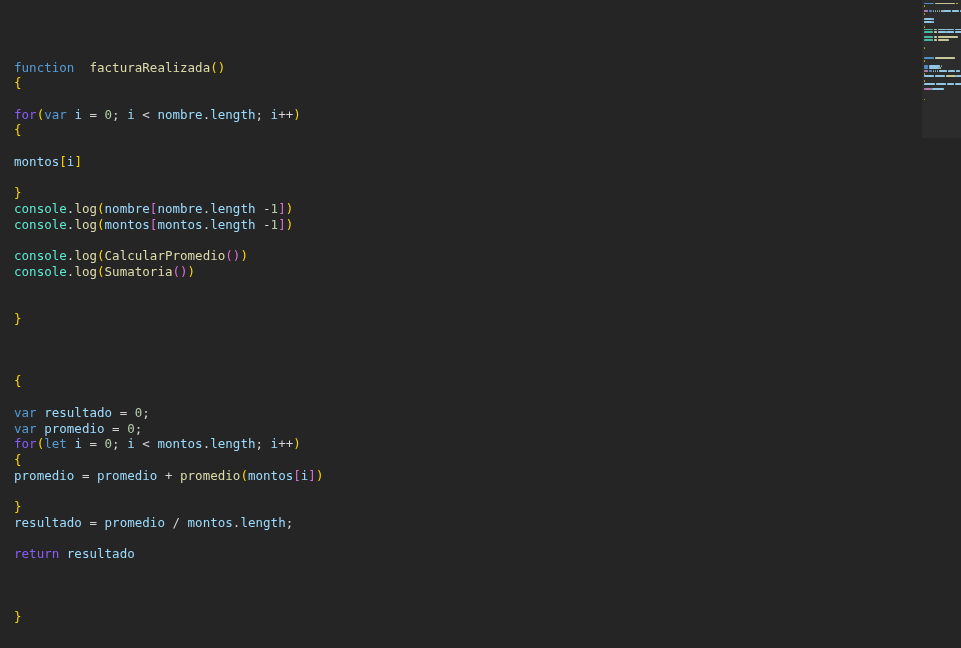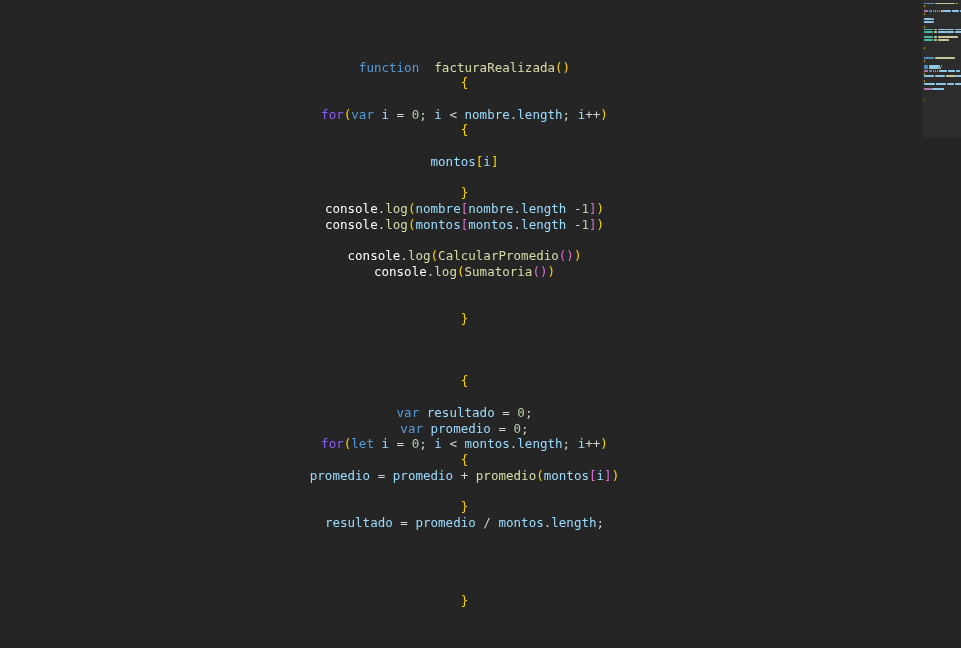--- a/index.html
+++ b/index.html
@@ -22,36 +22,35 @@
   .code-area {
     position: absolute;
     left: 0;
     top: 0;
     width: 915px;
     height: 648px;
     padding-left: 14px;
     padding-top: 44px;
     box-sizing: border-box;
     overflow: hidden;
-    text-align: center;
   }
   .line {
     height: 15.7px;
     line-height: 15.7px;
     font-size: 12.5px;
     white-space: pre;
     color: #d4d4d4;
     letter-spacing: 0.02px;
   }
   
   .t-kw      { color: #569cd6; }  
   .t-ctrl    { color: #8b5cf6; }  
   .t-fn      { color: #dcdcaa; }  
   .t-var     { color: #9cdcfe; }  
-  .t-class   { color: #ffffff; }  
+  .t-class   { color: #5eead4; }  
   .t-num     { color: #b5cea8; }  
   .t-punct   { color: #d4d4d4; }  
   .t-paren1  { color: #ffd700; }
   .t-paren2  { color: #da70d6; }
   .t-brace   { color: #ffd700; }
 
   
   .minimap {
     position: absolute;
     right: 0;
@@ -116,20 +115,21 @@
       <div class="line">&nbsp;</div>
       <div class="line"><span class="t-kw">var</span><span class="t-punct"> </span><span class="t-var">resultado</span><span class="t-punct"> = </span><span class="t-num">0</span><span class="t-punct">;</span></div>
       <div class="line"><span class="t-kw">var</span><span class="t-punct"> </span><span class="t-var">promedio</span><span class="t-punct"> = </span><span class="t-num">0</span><span class="t-punct">;</span></div>
       <div class="line"><span class="t-ctrl">for</span><span class="t-paren1">(</span><span class="t-kw">let</span><span class="t-punct"> </span><span class="t-var">i</span><span class="t-punct"> = </span><span class="t-num">0</span><span class="t-punct">; </span><span class="t-var">i</span><span class="t-punct"> &lt; </span><span class="t-var">montos</span><span class="t-punct">.</span><span class="t-var">length</span><span class="t-punct">; </span><span class="t-var">i</span><span class="t-punct">++</span><span class="t-paren1">)</span></div>
       <div class="line"><span class="t-brace">{</span></div>
       <div class="line"><span class="t-var">promedio</span><span class="t-punct"> = </span><span class="t-var">promedio</span><span class="t-punct"> + </span><span class="t-fn">promedio</span><span class="t-paren1">(</span><span class="t-var">montos</span><span class="t-paren2">[</span><span class="t-var">i</span><span class="t-paren2">]</span><span class="t-paren1">)</span></div>
       <div class="line">&nbsp;</div>
       <div class="line"><span class="t-brace">}</span></div>
       <div class="line"><span class="t-var">resultado</span><span class="t-punct"> = </span><span class="t-var">promedio</span><span class="t-punct"> / </span><span class="t-var">montos</span><span class="t-punct">.</span><span class="t-var">length</span><span class="t-punct">;</span></div>
       <div class="line">&nbsp;</div>
+      <div class="line"><span class="t-ctrl">return</span><span class="t-punct"> </span><span class="t-var">resultado</span></div>
       <div class="line">&nbsp;</div>
       <div class="line">&nbsp;</div>
       <div class="line">&nbsp;</div>
       <div class="line"><span class="t-brace">}</span></div>
     </div>
 
   <div class="minimap" id="minimap">
     <div class="mm-slider"></div>
   <div class="mm-line"></div>
       <div class="mm-line"><span class="mm-tok" style="background: rgb(86, 156, 214); width: 10px;"></span><span class="mm-tok" style="background: rgb(220, 220, 170); width: 20px;"></span><span class="mm-tok" style="background: rgb(255, 215, 0); width: 2.5px;"></span></div>

